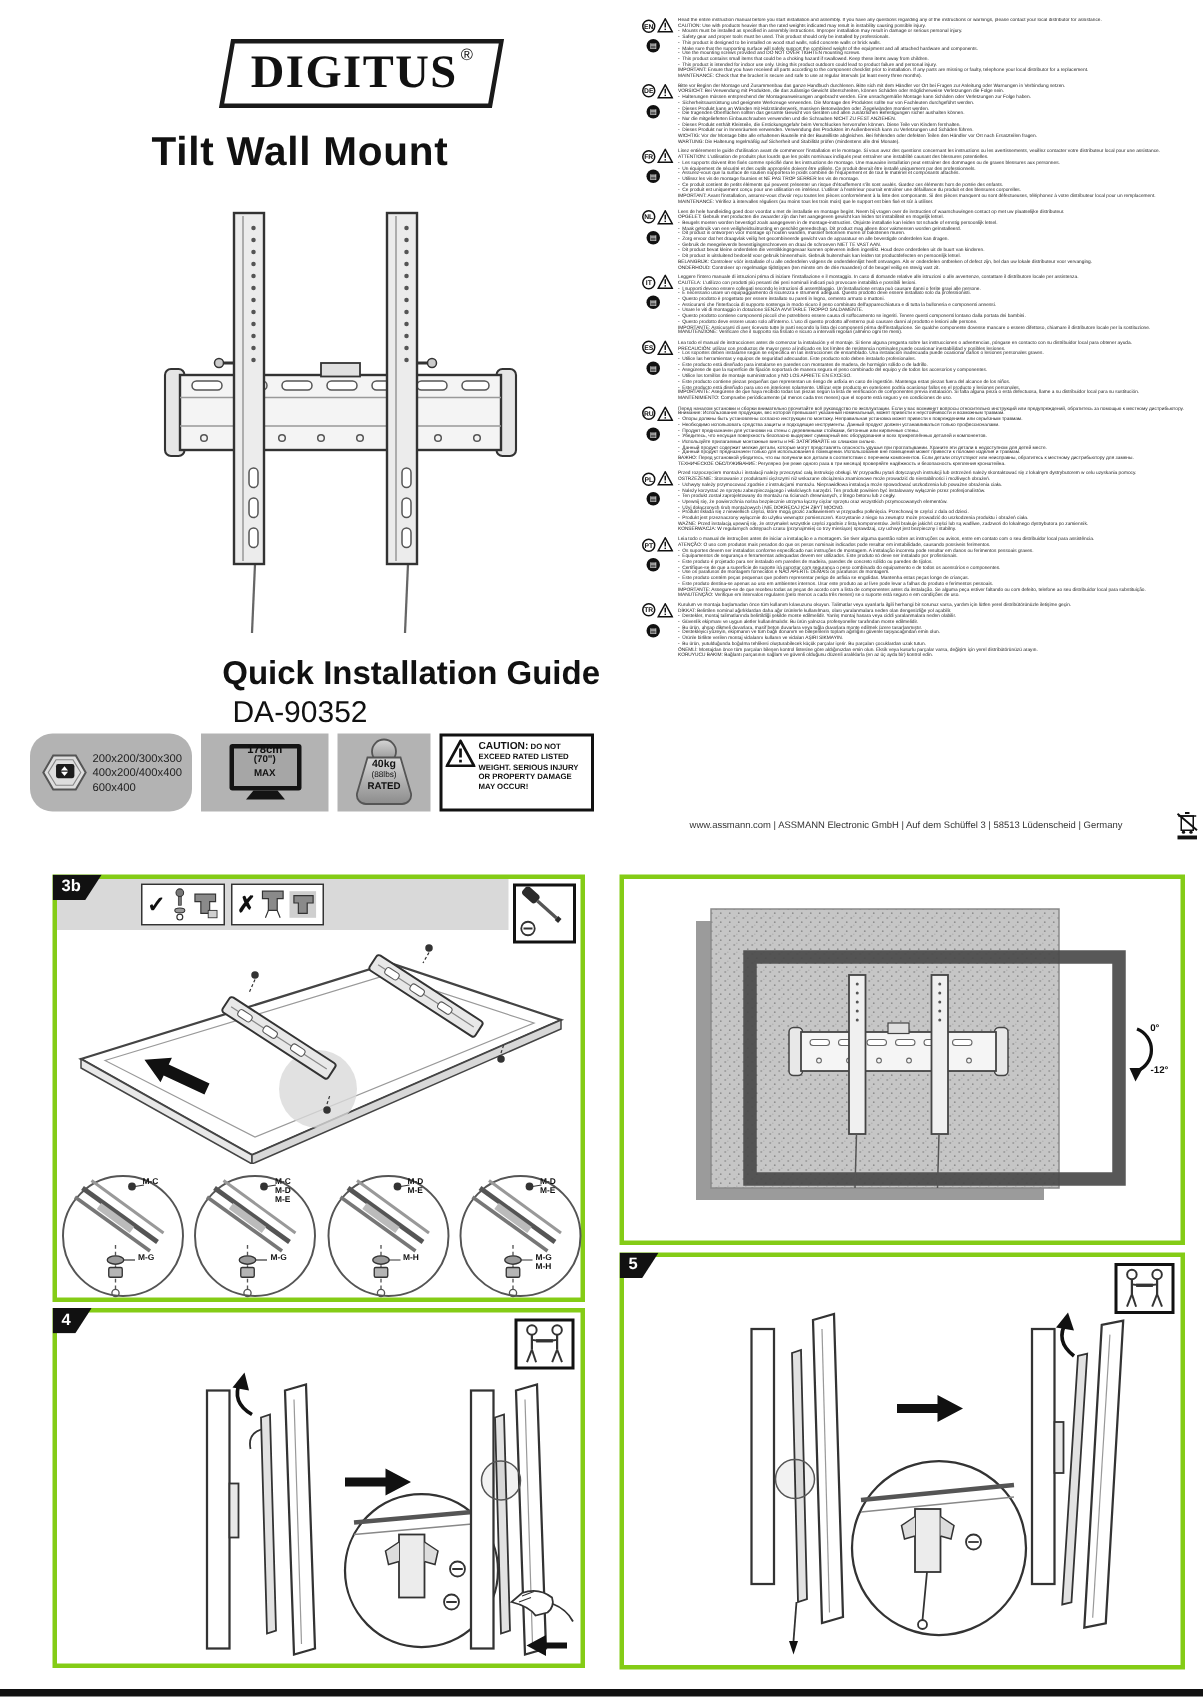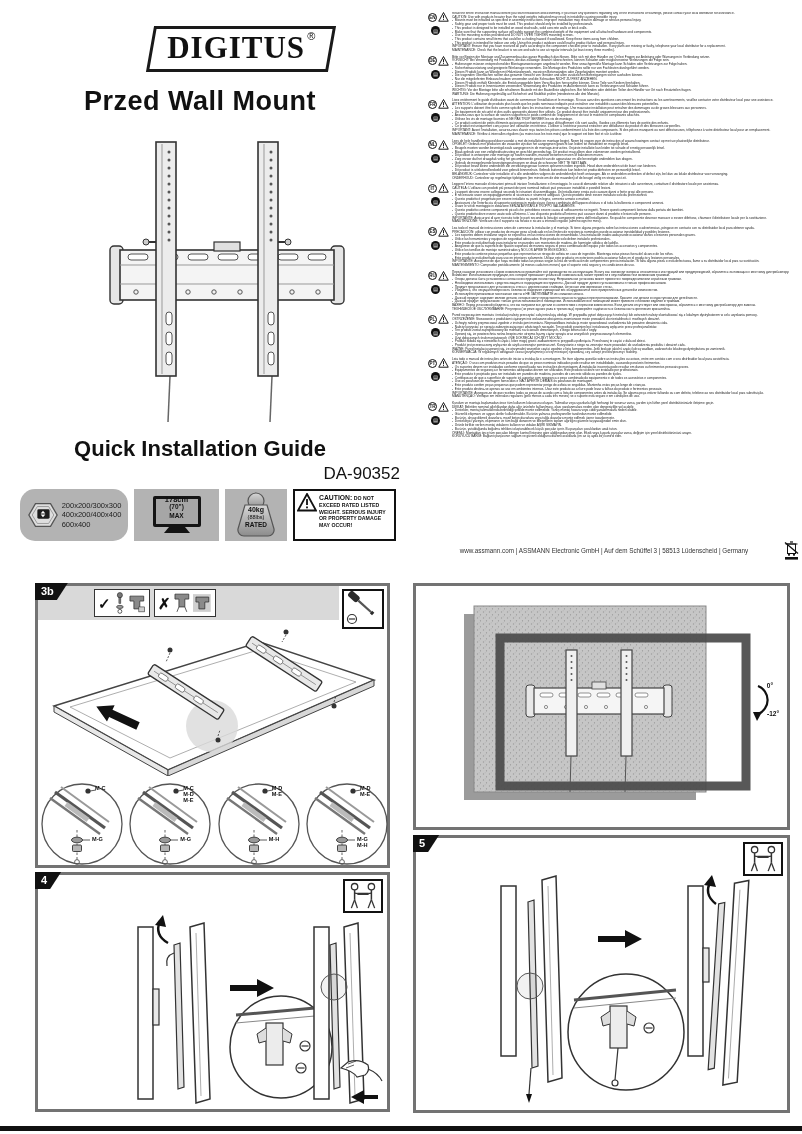--- a/index.html
+++ b/index.html
@@ -12,23 +12,23 @@
              border:3px solid #1a1a1a;padding:1px 16px 3px 14px;background:#fff;}
   .logo-text{display:inline-block;transform:skewX(10deg);
              font-family:"Liberation Serif",serif;font-weight:bold;font-size:31px;letter-spacing:1px;}
   .logo-reg{display:inline-block;transform:skewX(10deg);font-size:11px;vertical-align:18px;}
 
   .main-title{position:absolute;left:0;top:86px;width:400px;text-align:center;
               font-size:27px;font-weight:bold;letter-spacing:.5px;}
 
   .product-svg{position:absolute;left:92px;top:134px;}
 
-  .guide-title{position:absolute;left:0;top:436px;width:400px;text-align:center;
+  .guide-title{position:absolute;left:0;top:436px;width:400px;text-align:right;
                font-size:22px;font-weight:bold;}
-  .model-no{position:absolute;left:0;top:464px;width:400px;text-align:right;font-size:17px;}
+  .model-no{position:absolute;left:0;top:464px;width:400px;text-align:center;font-size:20px;}
 
   .spec-row{position:absolute;left:20px;top:489px;display:flex;gap:6px;}
   .spec-box{height:52px;background:#b3b3b3;display:flex;align-items:center;justify-content:center;position:relative;}
   .spec-vesa{width:108px;gap:3px;border-radius:15px;}
   .vesa-lines{font-size:7.5px;line-height:1.25;white-space:pre-line;color:#222;}
   .spec-screen{width:85px;}
   .screen-txt{position:absolute;left:0;top:7px;width:100%;text-align:center;line-height:1.05;}
   .screen-size{font-size:7.5px;font-weight:bold;display:block;}
   .screen-inch{font-size:6.5px;font-weight:bold;display:block;}
   .screen-max{font-size:6.5px;font-weight:bold;display:block;margin-top:2px;}
@@ -50,21 +50,21 @@
   .lang-circle{width:9px;height:9px;border:1px solid #111;border-radius:50%;
                font-size:4.5px;font-weight:bold;display:flex;align-items:center;justify-content:center;}
   .manual-dot{width:9px;height:9px;border-radius:50%;background:#111;margin:4px 0 0 3px;
               display:flex;align-items:center;justify-content:center;color:#fff;font-size:5px;}
   .lang-text{flex:1;font-size:3.2px;line-height:1.16;white-space:pre-wrap;color:#222;}
 
   .footer-line{position:absolute;left:428px;top:547px;width:352px;text-align:center;font-size:6.3px;color:#333;}
   .weee{position:absolute;left:784px;top:538px;}
 
   
-  .panel{position:absolute;border:3px solid #737373;background:#fff;}
+  .panel{position:absolute;border:3px solid #84cc16;background:#fff;}
   .panel-3b{left:35px;top:583px;width:355px;height:285px;}
   .panel-4 {left:35px;top:872px;width:355px;height:240px;}
   .panel-wall{left:413px;top:583px;width:377px;height:247px;}
   .panel-5 {left:413px;top:835px;width:377px;height:278px;}
 
   .step-tab{position:absolute;left:-3px;top:-3px;background:#111;color:#fff;
             font-size:11px;font-weight:bold;padding:2px 14px 3px 6px;
             clip-path:polygon(0 0,100% 0,calc(100% - 11px) 100%,0 100%);z-index:5;}
   .bar3b{position:absolute;left:0;top:0;right:48px;height:34px;background:#d9d9d9;}
   .hw-box{position:absolute;top:3px;height:28px;background:#fff;border:1.2px solid #333;
@@ -95,21 +95,21 @@
 </style>
 </head>
 <body>
 
 <div class="page" data-name="manual-page">
 
   <div class="logo-wrap" data-name="digitus-logo">
     <span class="logo-text" data-name="logo-text">DIGITUS</span><span class="logo-reg" data-name="registered-mark">®</span>
   </div>
 
-  <div class="main-title" data-name="page-title">Przed Wall Mount</div>
+  <div class="main-title" data-name="page-title">Tilt Wall Mount</div>
 
   <svg class="product-svg" data-name="wall-mount-illustration" width="270" height="290" viewBox="0 0 270 290">
     <line x1="78" y1="242" x2="76" y2="288" stroke="#666" stroke-width="1.5"></line>
     <line x1="180" y1="242" x2="178" y2="288" stroke="#666" stroke-width="1.5"></line>
     <rect x="18" y="112" width="13" height="58" rx="4" fill="#e6e6e6" stroke="#333" stroke-width="1.4"></rect>
     <rect x="239" y="112" width="13" height="58" rx="4" fill="#e6e6e6" stroke="#333" stroke-width="1.4"></rect>
     <rect x="28" y="116" width="214" height="50" fill="#f4f4f4" stroke="#333" stroke-width="1.6"></rect>
     <line x1="28" y1="131" x2="242" y2="131" stroke="#999" stroke-width="1"></line>
     <line x1="28" y1="150" x2="242" y2="150" stroke="#999" stroke-width="1"></line>
     <g fill="#fff" stroke="#555" stroke-width="1">

